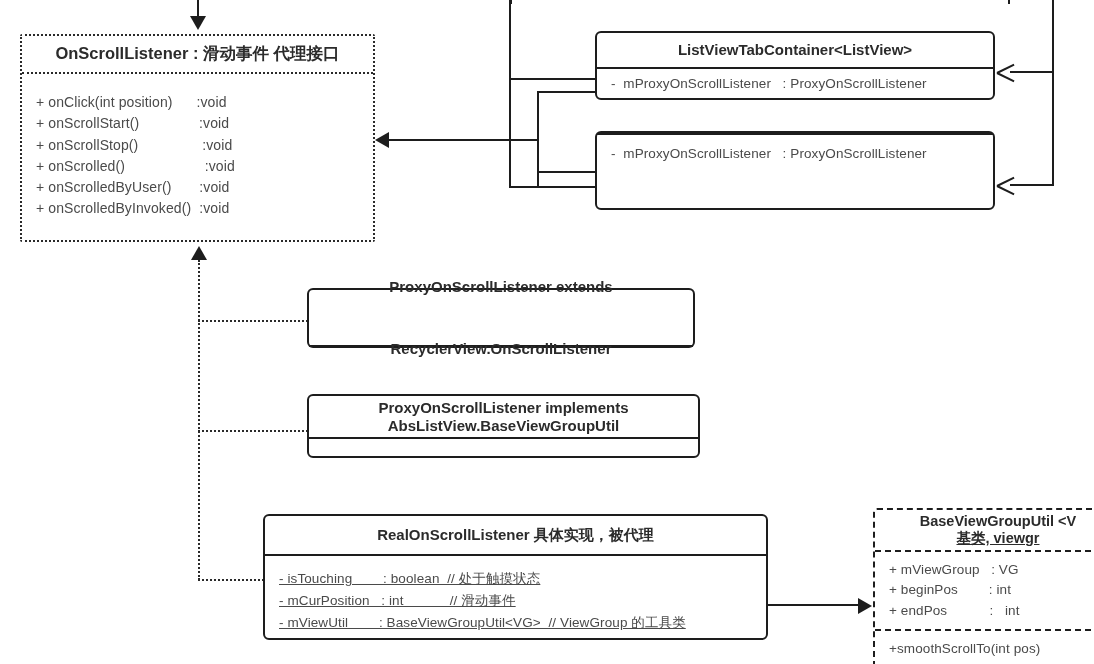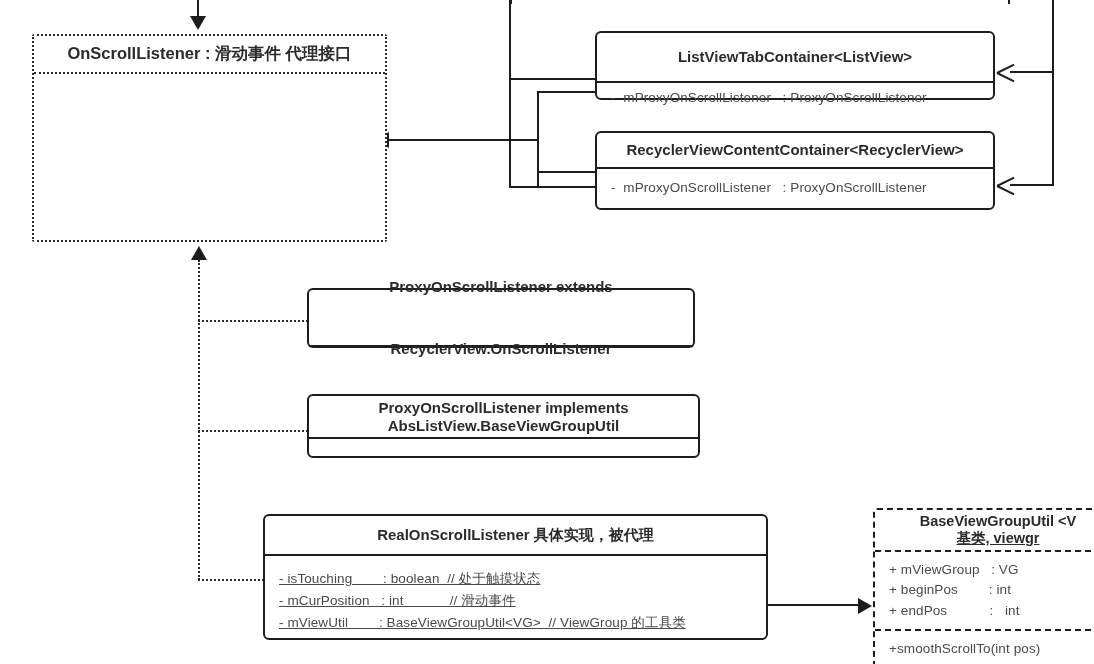--- a/index.html
+++ b/index.html
@@ -32,27 +32,27 @@
 
   
   .dotted{border:2px dotted #2a2a2a;border-radius:2px;}
   .dotted > .sep{border-top:2px dotted #2a2a2a;}
 
   
   .dashed{border:2px dashed #1d1d1d;border-radius:4px;}
   .dashed > .sep{border-top:2px dashed #1d1d1d;}
 
   
-  #onscroll-listener{left:32px;top:34px;width:355px;height:208px;}
+  #onscroll-listener{left:20px;top:34px;width:355px;height:208px;}
   #onscroll-listener .title{height:36px;font-size:16.5px;}
   #onscroll-listener .members{padding-top:18px;}
   #onscroll-listener .member{font-size:14px;line-height:1.52;}
 
   #listview-tab-container{left:595px;top:31px;width:400px;height:69px;}
-  #listview-tab-container .title{height:48px;font-size:15px;}
+  #listview-tab-container .title{height:34px;font-size:15px;}
   #listview-tab-container .members{padding-top:5px;}
 
   #recyclerview-content-container{left:595px;top:131px;width:400px;height:79px;}
   #recyclerview-content-container .title{height:34px;font-size:15px;}
   #recyclerview-content-container .members{padding-top:9px;}
 
   #proxy-extends{left:307px;top:288px;width:388px;height:60px;}
   #proxy-extends .title{height:55px;font-size:15px;gap:44px;}
   #proxy-extends .members{height:18px;}
 
@@ -133,32 +133,39 @@
   <div class="dln dh" style="left:198px;top:320px;width:110px;"></div>
   <div class="dln dh" style="left:198px;top:430px;width:110px;"></div>
   <div class="dln dh" style="left:198px;top:579px;width:66px;"></div>
 
   <div class="ln h" style="left:768px;top:604px;width:92px;"></div>
   <div class="tri tri-right" style="left:858px;top:598px;"></div>
 
   <div class="box dotted" id="onscroll-listener">
     <div class="title">OnScrollListener : 滑动事件 代理接口</div>
     <div class="sep"></div>
+    <div class="members">
+      <div class="member">+ onClick(int position)      :void</div>
+      <div class="member">+ onScrollStart()               :void</div>
+      <div class="member">+ onScrollStop()                :void</div>
+      <div class="member">+ onScrolled()                    :void</div>
+      <div class="member">+ onScrolledByUser()       :void</div>
+      <div class="member">+ onScrolledByInvoked()  :void</div>
+    </div>
   </div>
 
   <div class="box solid" id="listview-tab-container">
     <div class="title">ListViewTabContainer&lt;ListView&gt;</div>
     <div class="sep"></div>
     <div class="members">
       <div class="member">-  mProxyOnScrollListener   : ProxyOnScrollListener</div>
     </div>
   </div>
 
   <div class="box solid" id="recyclerview-content-container">
-    <div class="title">RecyclerViewContentContainer&lt;RecyclerView&gt;</div>
     <div class="sep"></div>
     <div class="members">
       <div class="member">-  mProxyOnScrollListener   : ProxyOnScrollListener</div>
     </div>
   </div>
 
   <div class="box solid" id="proxy-extends">
     <div class="title">
       <span>ProxyOnScrollListener extends</span>
       <span>RecyclerView.OnScrollListener</span>

